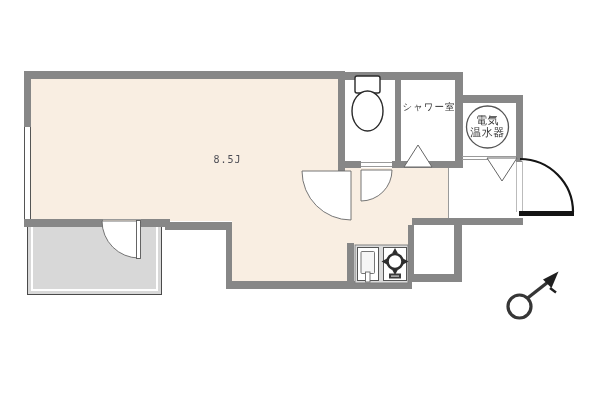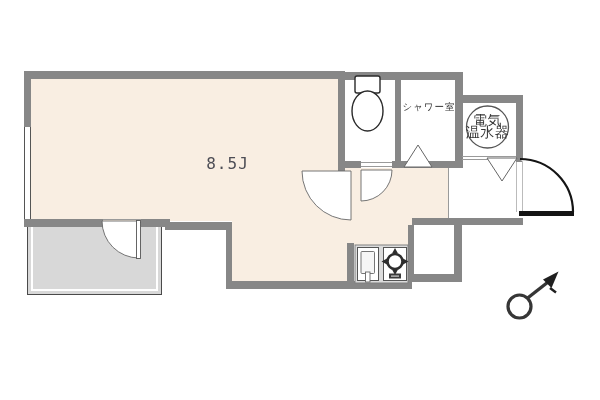--- a/index.html
+++ b/index.html
@@ -7,23 +7,23 @@
          font-family:"Liberation Sans","DejaVu Sans",sans-serif;}
   .abs{position:absolute;}
   .room{background:#f9eee2;}
   .wall{background:#878787;}
   .thinline{background:#9a9a9a;}
   .balcony{background:#d8d8d8;border:1px solid #4a4a4a;}
   .balcony-inner{position:absolute;left:3px;top:2px;right:3px;bottom:3px;border:2px solid #ffffff;}
   .window{background:#ffffff;border-left:1px solid #555;border-right:1px solid #555;box-sizing:border-box;}
   .label{position:absolute;color:#3c3c46;text-align:center;}
   .room-size{font-family:"DejaVu Sans Mono","Liberation Mono",monospace;
-             font-size:16px;letter-spacing:1px;color:#4d4d55;}
+             font-size:10px;letter-spacing:1px;color:#4d4d55;}
   .jp{font-size:9.5px;letter-spacing:1px;color:#333;}
-  .jp-small{font-size:14px;letter-spacing:0.5px;line-height:12px;color:#333;}
+  .jp-small{font-size:11px;letter-spacing:0.5px;line-height:12px;color:#333;}
   svg{position:absolute;left:0;top:0;}
 </style>
 </head>
 <body>
 
 <div class="stage">
 
   <div class="abs room" style="left:31px;top:78px;width:309px;height:143px;"></div>
   <div class="abs room" style="left:232px;top:221px;width:115px;height:60px;"></div>
   <div class="abs room" style="left:338px;top:168px;width:74px;height:53px;"></div>

